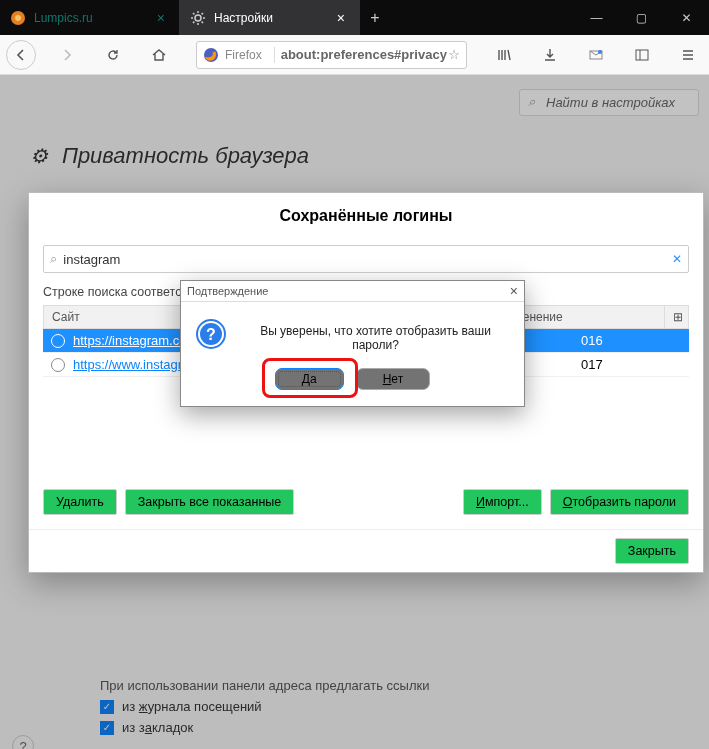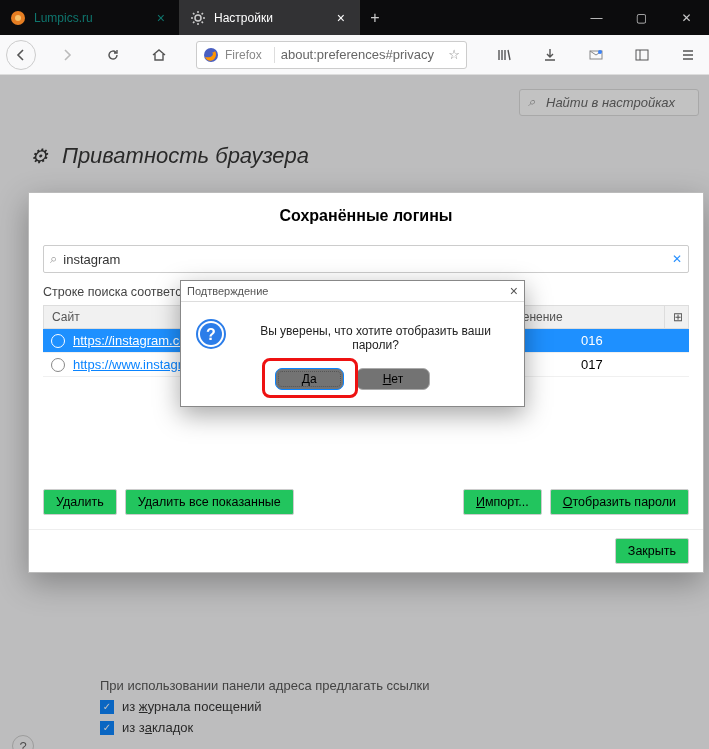--- a/index.html
+++ b/index.html
@@ -14,21 +14,21 @@
 .newtab { display: flex; align-items: center; justify-content: center; width: 30px; color: #ccc; font-size: 16px; cursor: pointer; }
 .wincontrols { margin-left: auto; display: flex; }
 .wincontrols div { width: 45px; display: flex; align-items: center; justify-content: center; color: #ccc; font-size: 12px; cursor: pointer; }
 
 .toolbar { height: 40px; background: #f9f9fa; border-bottom: 1px solid #ddd; display: flex; align-items: center; padding: 0 6px; gap: 16px; }
 .navbtn { width: 30px; height: 30px; display: flex; align-items: center; justify-content: center; color: #666; cursor: pointer; border-radius: 4px; }
 .navbtn.back { border: 1px solid #ccc; border-radius: 50%; }
 .urlbar { flex: 1; height: 28px; background: #fff; border: 1px solid #ccc; border-radius: 3px; display: flex; align-items: center; padding: 0 6px; margin: 0 6px; font-size: 13px; }
 .urlbar .fxlabel { color: #888; font-size: 12px; margin: 0 6px; }
 .urlbar .sep { width: 1px; height: 16px; background: #ddd; margin: 0 6px; }
-.urlbar .addr { color: #666; flex: 1; overflow: hidden; white-space: nowrap; }
+.urlbar .addr { color: #666; flex: 1; overflow: hidden; white-space: nowrap; font-weight: bold; }
 .urlbar .star { color: #888; cursor: pointer; }
 
 
 .page { position: relative; background: #f9f9fa; height: calc(100% - 75px); }
 .dim { position: absolute; inset: 0; background: rgba(12,12,13,0.25); z-index: 5; }
 .page-inner { padding: 18px 30px; position: relative; font-style: italic; }
 .findpref { position: absolute; right: 10px; top: 14px; background: #fff; border: 1px solid #ddd; border-radius: 3px; padding: 5px 10px 5px 26px; font-size: 13px; color: #666; width: 180px; }
 .findpref::before { content: "⌕"; position: absolute; left: 8px; top: 4px; color: #999; }
 .heading { display: flex; align-items: center; gap: 14px; margin-top: 50px; color: #333; }
 .heading .gear { font-size: 20px; }
@@ -213,21 +213,21 @@
       <span class="col2">016</span>
     </div>
     <div class="trow">
       <span class="globe"></span>
       <span class="link">https://www.instagram</span>
       <span class="col2">017</span>
     </div>
     <div class="tbody-pad"></div>
     <div class="btnrow">
       <div class="btn">Удалить</div>
-      <div class="btn">Удалить все показанные</div>
+      <div class="btn">Закрыть все показанные</div>
       <div class="spacer"></div>
       <div class="btn"><u>И</u>мпорт...</div>
       <div class="btn"><u>О</u>тобразить пароли</div>
     </div>
   </div>
   <div class="btnrow2">
     <div class="btn">Закрыть</div>
   </div>
 </div>
 

